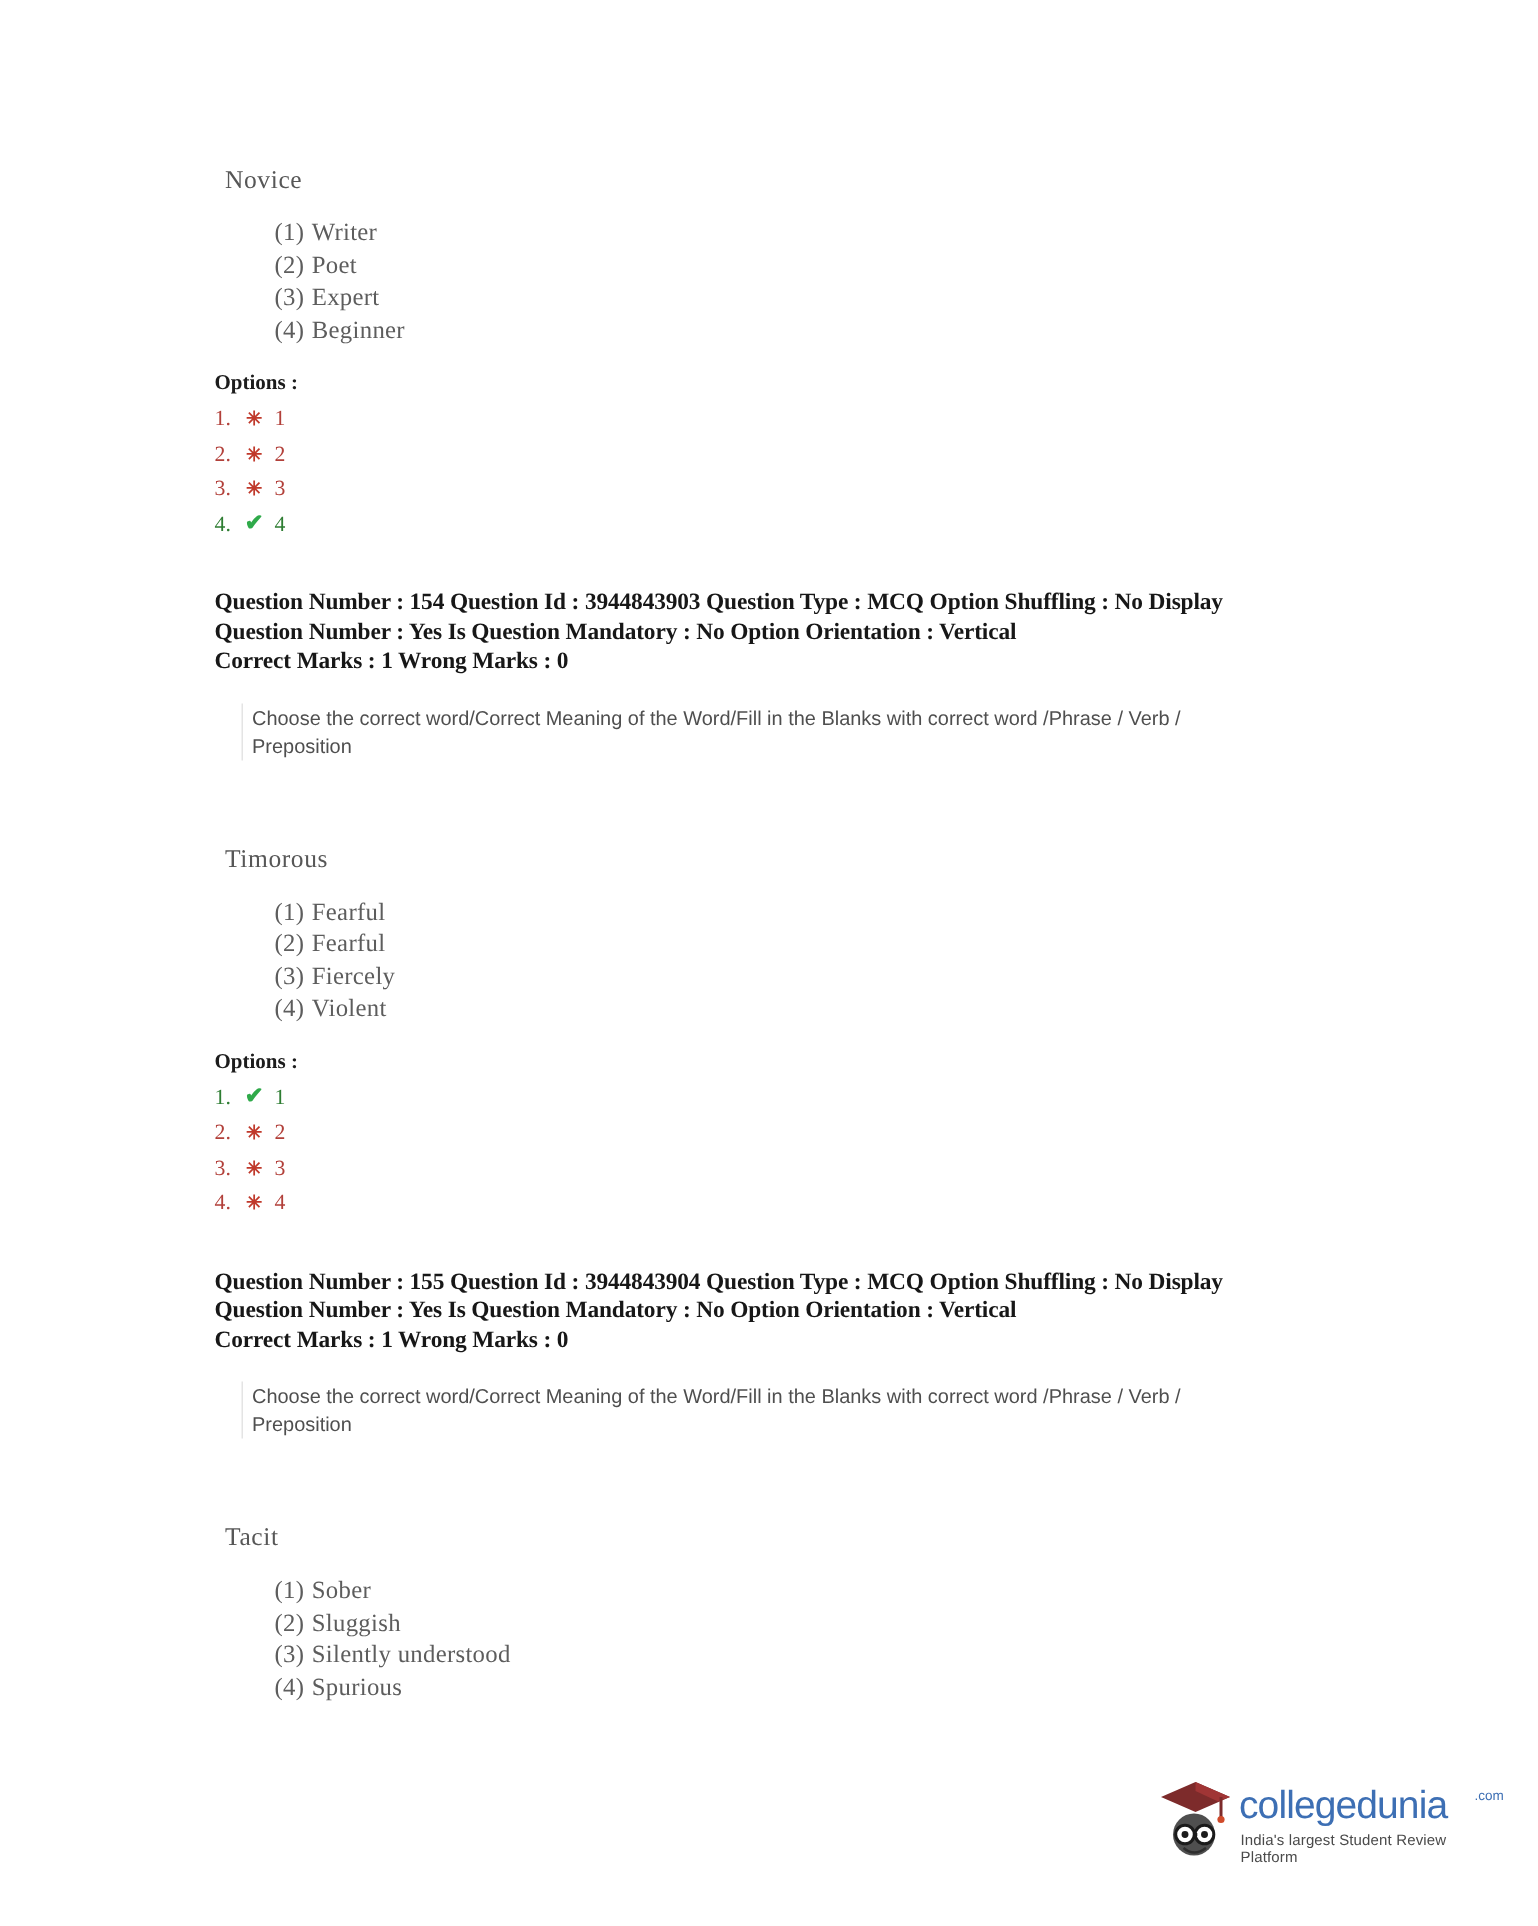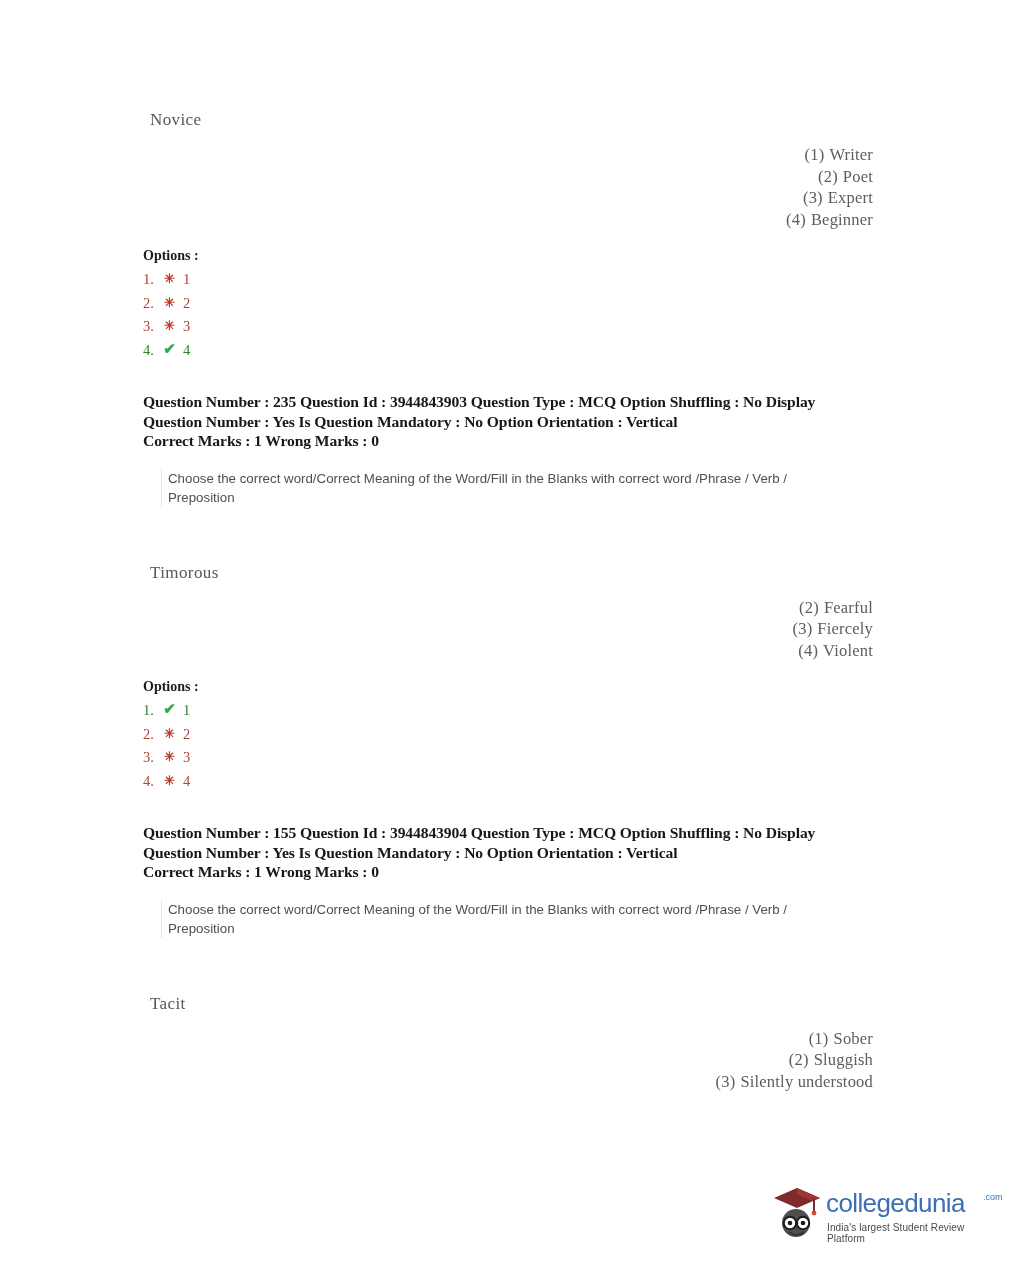--- a/index.html
+++ b/index.html
@@ -30,23 +30,22 @@
 
   .stem {
     font-family: "Liberation Serif", serif;
     font-size: 17px;
     color: #575757;
     letter-spacing: .4px;
     margin-left: 7px;
     margin-bottom: 14px;
   }
   .choices {
-    margin-left: 14px;
+    margin-left: 40px;
     margin-bottom: 18px;
-    text-align: right;
   }
   .choice {
     font-family: "Liberation Serif", serif;
     font-size: 16.5px;
     color: #5d5d5d;
     line-height: 21.5px;
     letter-spacing: .2px;
     white-space: nowrap;
   }
   .choice .num { margin-right: 5px; }
@@ -195,31 +194,34 @@
       <div class="opt-row">
         <span class="opt-idx correct">4.</span>
         <span class="mark tick">✔</span>
         <span class="opt-val correct">4</span>
       </div>
     </div>
 
     <div class="gap-md"></div>
 
     <div class="meta">
-      <div class="line">Question Number : 235 Question Id : 3944843903 Question Type : MCQ Option Shuffling : No Display</div>
+      <div class="line">Question Number : 154 Question Id : 3944843903 Question Type : MCQ Option Shuffling : No Display</div>
       <div class="line">Question Number : Yes Is Question Mandatory : No Option Orientation : Vertical</div>
       <div class="line">Correct Marks : 1 Wrong Marks : 0</div>
     </div>
     <div class="instruction">Choose the correct word/Correct Meaning of the Word/Fill in the Blanks with correct word /Phrase / Verb / Preposition</div>
 
     <div class="gap-lg"></div>
 
     <div class="qblock">
       <div class="stem">Timorous</div>
       <div class="choices">
+        <div class="choice">
+          <span class="num">(1)</span><span>Fearful</span>
+        </div>
         <div class="choice">
           <span class="num">(2)</span><span>Fearful</span>
         </div>
         <div class="choice">
           <span class="num">(3)</span><span>Fiercely</span>
         </div>
         <div class="choice">
           <span class="num">(4)</span><span>Violent</span>
         </div>
       </div>
@@ -263,20 +265,23 @@
       <div class="stem">Tacit</div>
       <div class="choices">
         <div class="choice">
           <span class="num">(1)</span><span>Sober</span>
         </div>
         <div class="choice">
           <span class="num">(2)</span><span>Sluggish</span>
         </div>
         <div class="choice">
           <span class="num">(3)</span><span>Silently understood</span>
+        </div>
+        <div class="choice">
+          <span class="num">(4)</span><span>Spurious</span>
         </div>
       </div>
     </div>
 
   </div>
 
   <div class="logo">
     <div class="logo-mark">
       <svg viewBox="0 0 54 58" width="54" height="58" aria-hidden="true">
 

